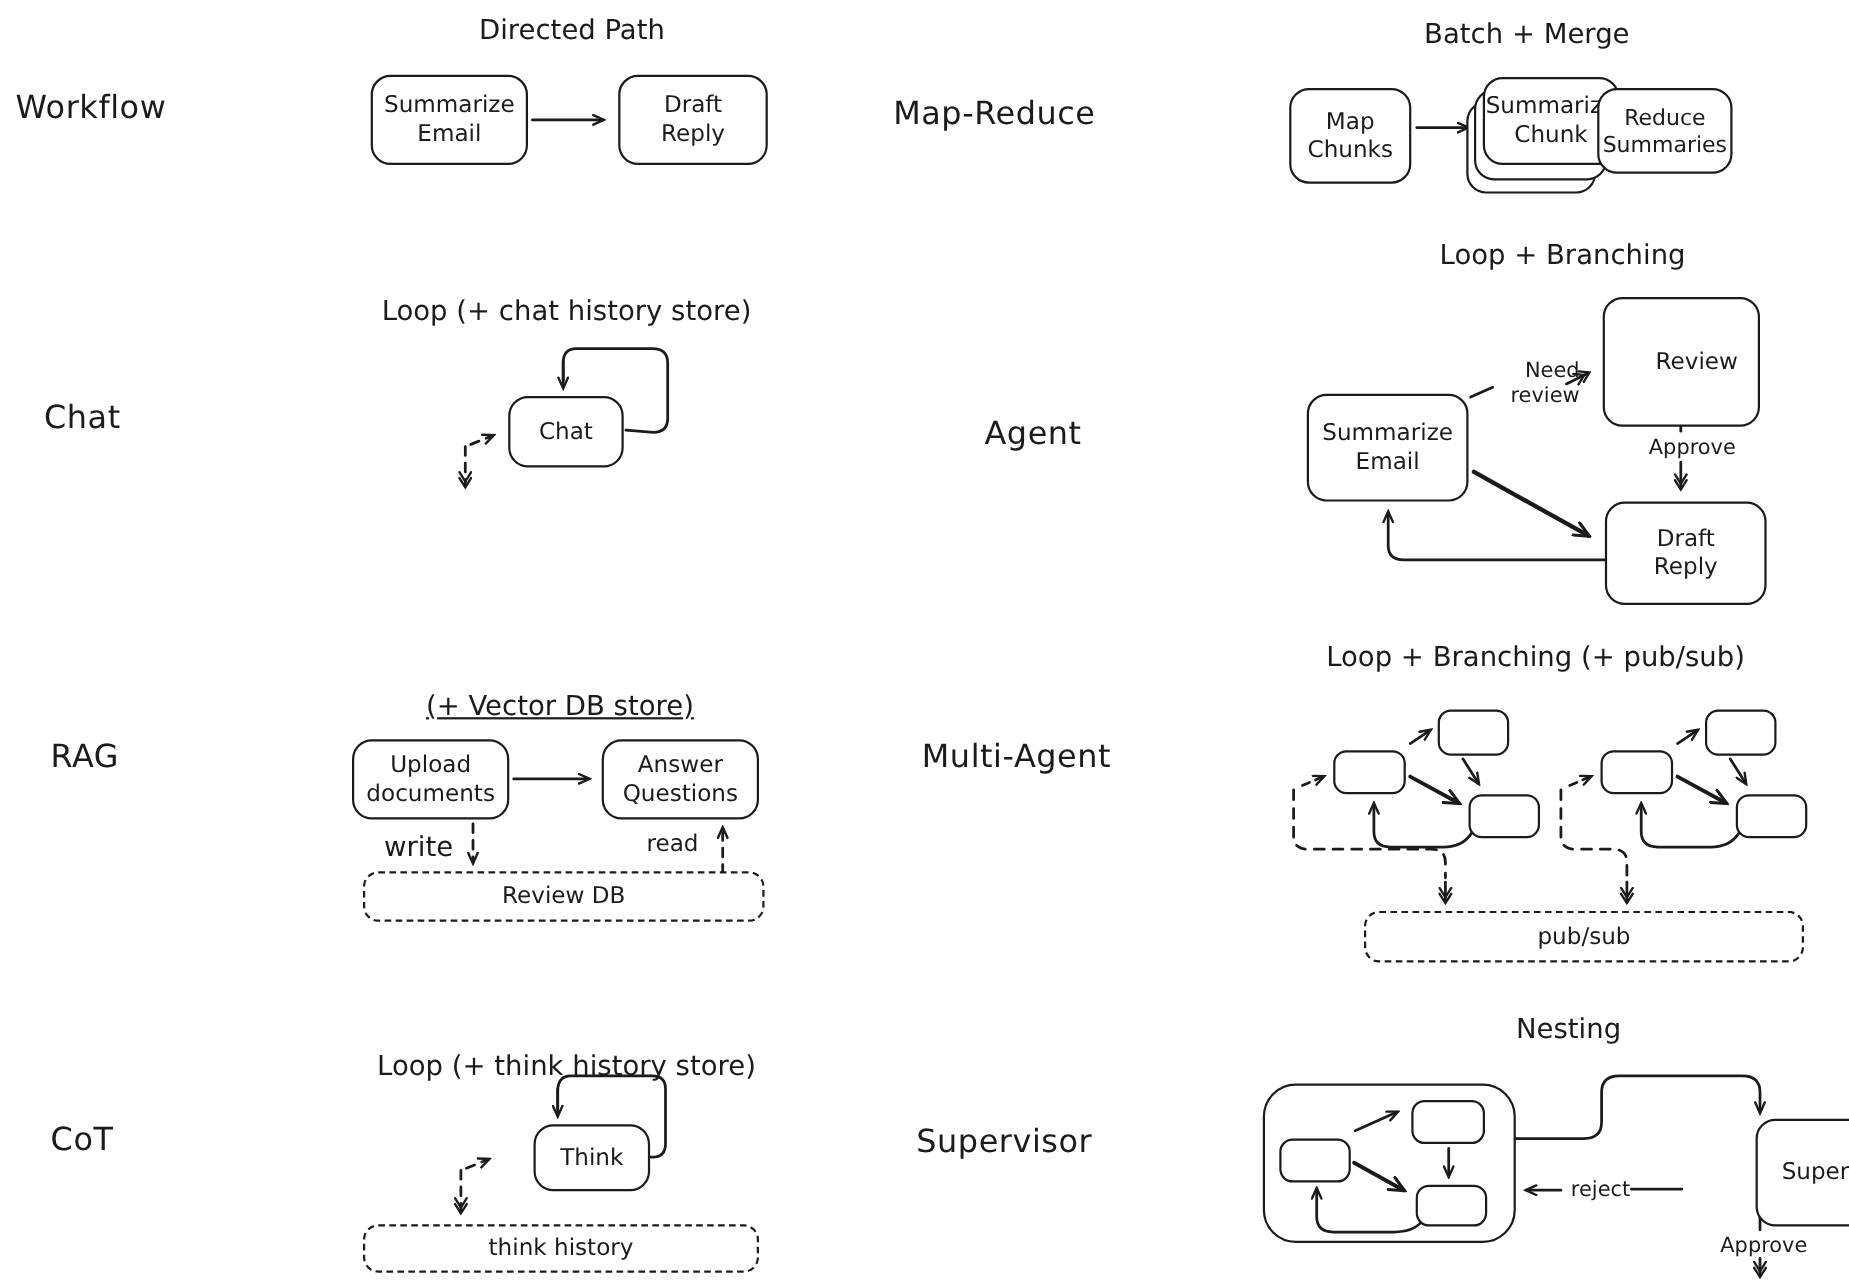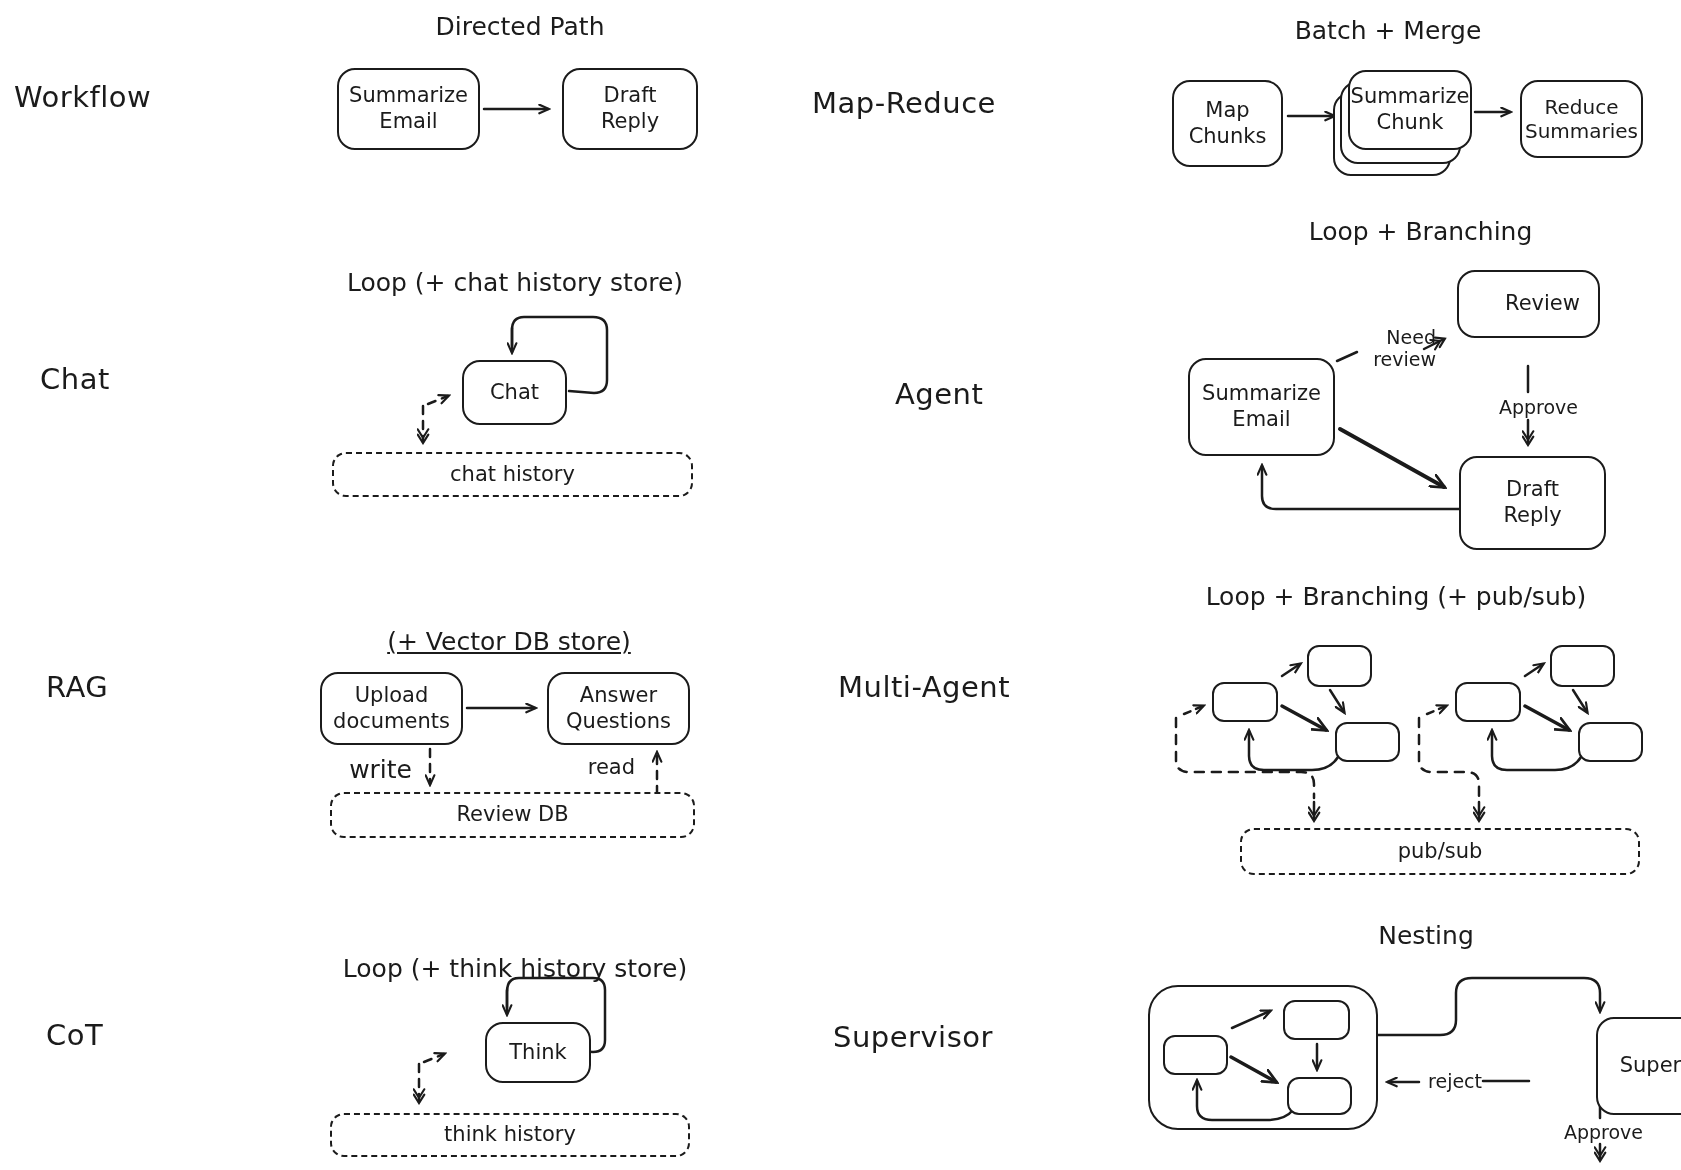--- a/index.html
+++ b/index.html
@@ -96,30 +96,29 @@
   <div class="title" style="left:390px;top:12px;width:260px;">Directed Path</div>
   <div class="node pad" style="left:337px;top:68px;width:143px;height:82px;">Summarize Email</div>
   <div class="node pad" style="left:562px;top:68px;width:136px;height:82px;">Draft Reply</div>
 
   <div class="seclabel" style="left:812px;top:86px;">Map-Reduce</div>
   <div class="title" style="left:1283px;top:16px;width:210px;">Batch + Merge</div>
   <div class="node" style="left:1172px;top:80px;width:111px;height:87px;">Map Chunks</div>
   <div class="node stack" style="left:1333px;top:92px;width:118px;height:84px;"></div>
   <div class="node stack" style="left:1340px;top:81px;width:121px;height:83px;"></div>
   <div class="node stack" style="left:1348px;top:70px;width:124px;height:80px;">Summarize Chunk</div>
-  <div class="node" style="left:1520px;top:80px;width:123px;height:78px;font-size:20px;">Reduce Summaries</div>
+  <div class="node" style="left:1452px;top:80px;width:123px;height:78px;font-size:20px;">Reduce Summaries</div>
 
   <div class="seclabel" style="left:40px;top:362px;">Chat</div>
   <div class="title" style="left:330px;top:268px;width:370px;">Loop (+ chat history store)</div>
   <div class="node" style="left:462px;top:360px;width:105px;height:65px;">Chat</div>
-  <div class="node dashedbox" style="left:332px;top:452px;width:361px;height:45px;">chat history</div>
 
   <div class="seclabel" style="left:895px;top:377px;">Agent</div>
   <div class="title" style="left:1298px;top:217px;width:245px;">Loop + Branching</div>
-  <div class="node" style="left:1457px;top:270px;width:143px;height:68px;padding-left:28px;">Review</div>
+  <div class="node" style="left:1457px;top:270px;width:143px;height:118px;padding-left:28px;">Review</div>
   <div class="node pad" style="left:1188px;top:358px;width:147px;height:98px;">Summarize Email</div>
   <div class="node" style="left:1459px;top:456px;width:147px;height:94px;padding:0 30px;">Draft Reply</div>
   <div class="edgelabel" style="left:1352px;top:326px;width:84px;">Need review</div>
   <div class="edgelabel" style="left:1488px;top:396px;width:90px;">Approve</div>
 
   <div class="seclabel" style="left:46px;top:670px;">RAG</div>
   <div class="title" style="left:364px;top:627px;width:290px;text-decoration:underline;">(+ Vector DB store)</div>
   <div class="node pad" style="left:320px;top:672px;width:143px;height:73px;">Upload documents</div>
   <div class="node pad" style="left:547px;top:672px;width:143px;height:73px;">Answer Questions</div>
   <div class="edgelabel" style="left:342px;top:755px;width:70px;font-size:25px;">write</div>

